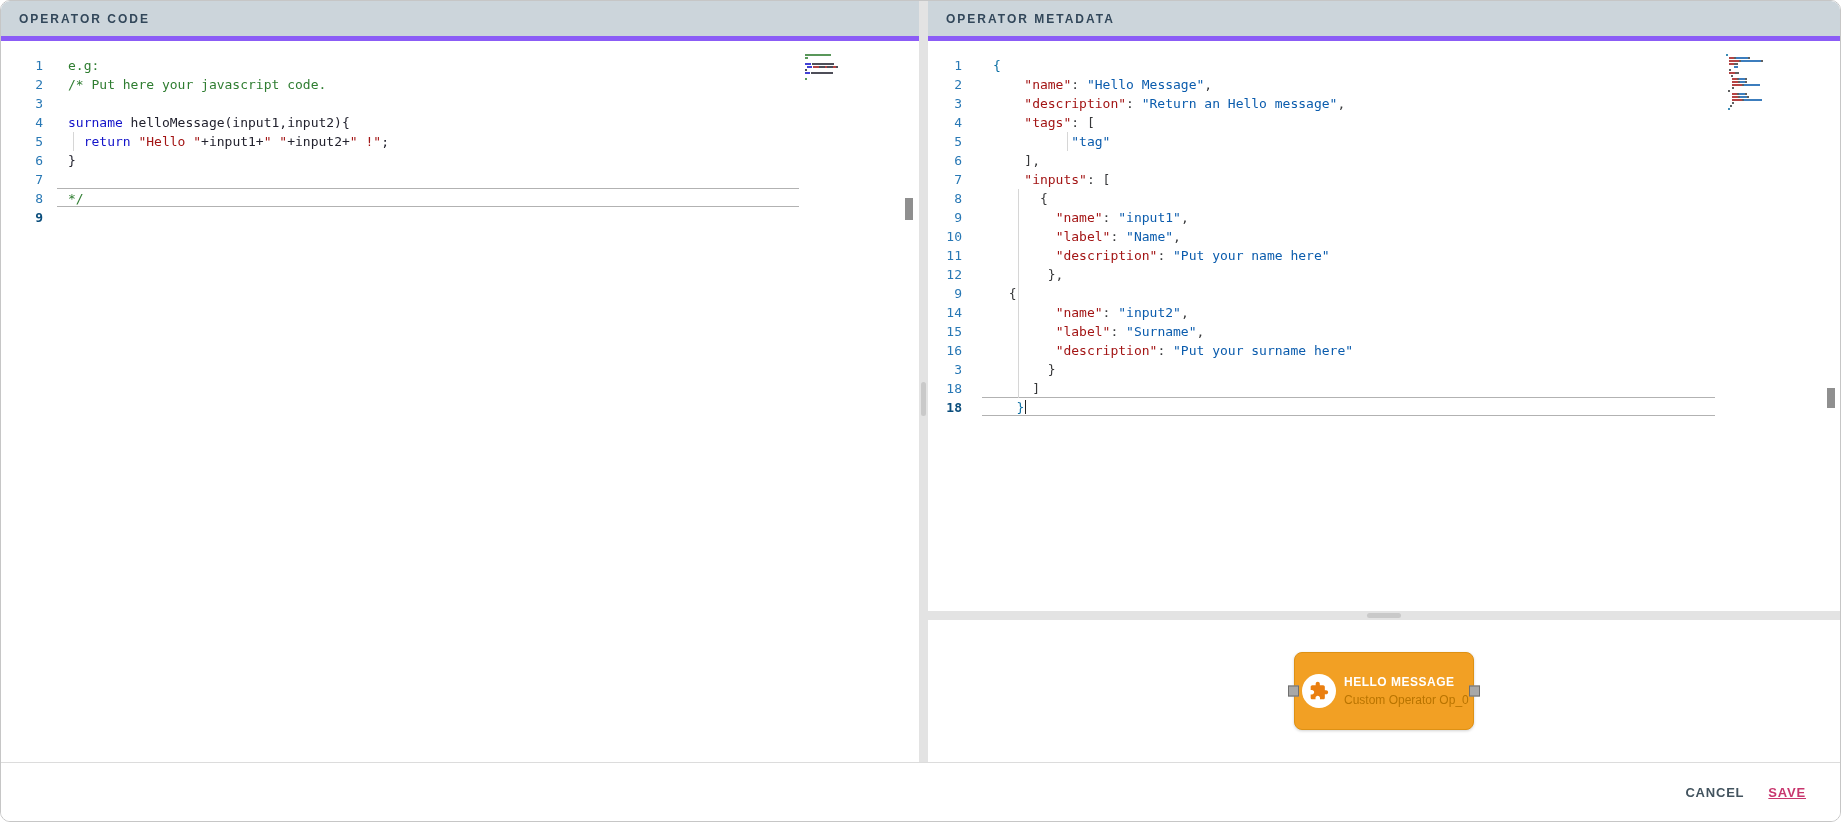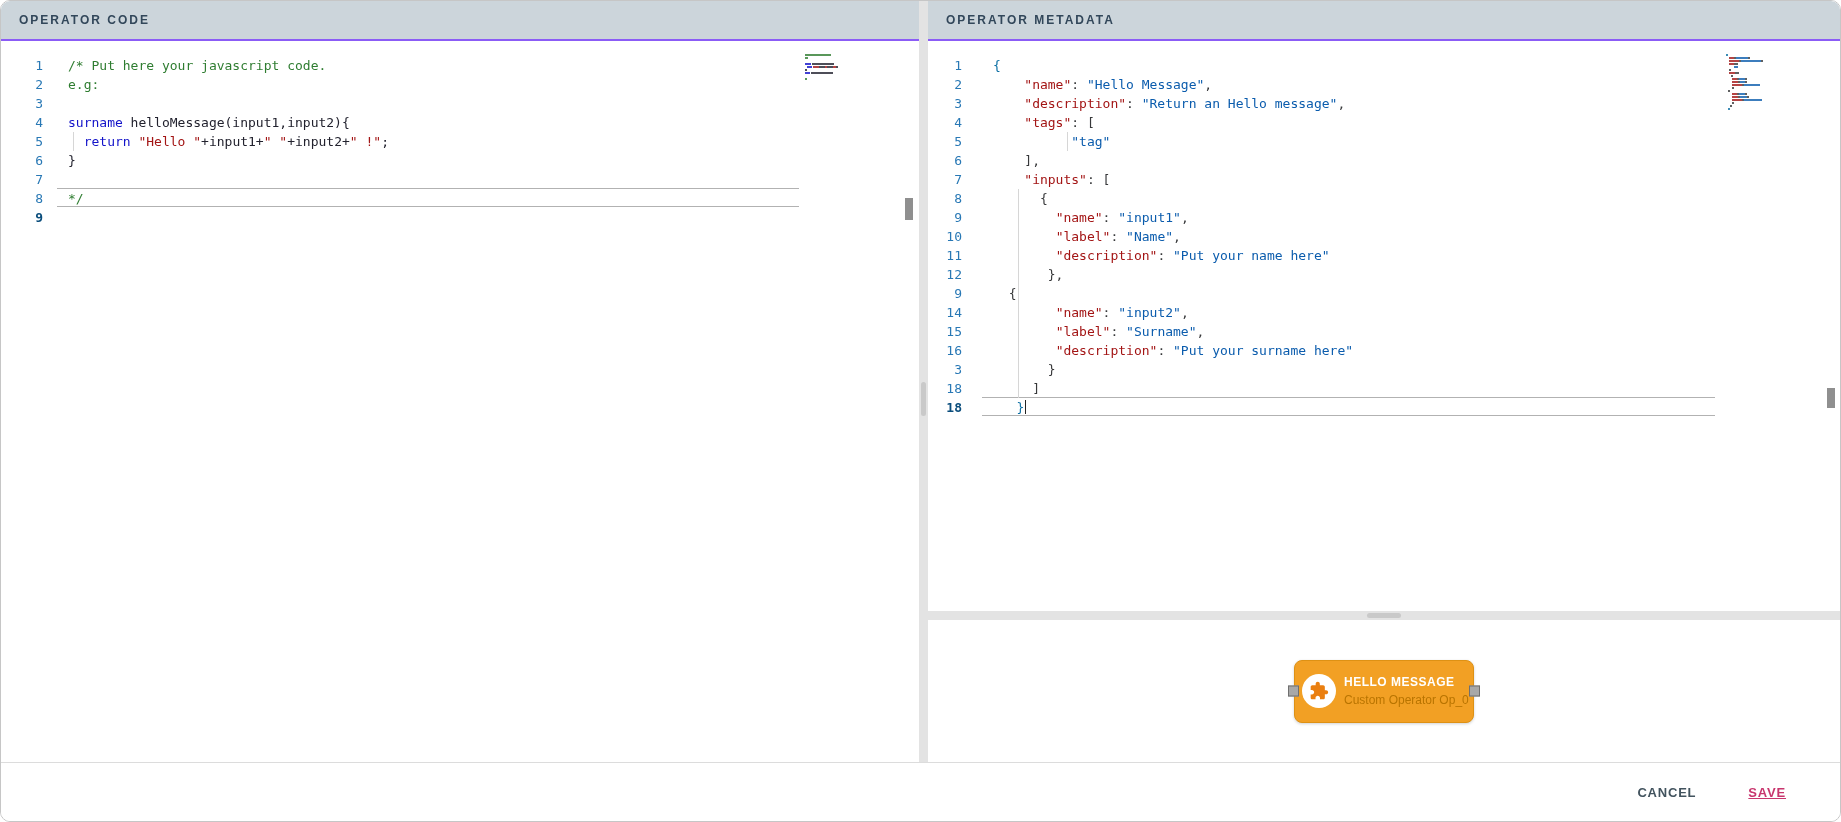--- a/index.html
+++ b/index.html
@@ -14,21 +14,21 @@
   .main { flex:1; display:flex; min-height:0; }
 
   .pane { display:flex; flex-direction:column; min-width:0; background:#ffffff; }
   .left-pane { width:918px; }
   .right-pane { flex:1; }
 
   .pane-header {
     height:40px; flex:0 0 40px;
     background:var(--c-header-bg,#ccd5db);
     display:flex; align-items:center; padding:0 18px;
-    border-bottom:2px solid #8b5cf6;
+    border-bottom:5px solid #8b5cf6;
   }
   .pane-title {
     font-size:12px; font-weight:bold; letter-spacing:2px;
     color:var(--c-header-text,#32475a);
   }
 
   .editor {
     position:relative; background:#ffffff; overflow:hidden;
     font-family:"DejaVu Sans Mono","Liberation Mono",monospace;
     font-size:13px; line-height:19px;
@@ -85,21 +85,21 @@
 
   .v-divider { width:9px; flex:0 0 9px; background:#e3e3e3; position:relative; }
   .v-handle { position:absolute; top:381px; left:2px; width:5px; height:34px; background:#c9c9c9; border-radius:3px; }
 
   .h-divider { height:9px; flex:0 0 9px; background:#e3e3e3; display:flex; align-items:center; justify-content:center; }
   .h-handle { width:34px; height:5px; background:#c9c9c9; border-radius:3px; }
 
   .preview { flex:1; background:#ffffff; display:flex; align-items:center; justify-content:center; }
 
   .node {
-    position:relative; width:180px; height:63px; border-radius:8px;
+    position:relative; width:180px; height:78px; border-radius:8px;
     background:var(--c-node-bg,#f2a024);
     border:1px solid var(--c-node-border,#de9114);
     box-shadow:0 1px 3px rgba(0,0,0,.18);
     display:flex; align-items:center;
   }
   .node-icon {
     width:34px; height:34px; border-radius:50%; background:#ffffff;
     margin-left:7px; flex:0 0 34px;
     display:flex; align-items:center; justify-content:center;
   }
@@ -117,21 +117,21 @@
     position:absolute; width:11px; height:11px;
     background:#a8a8a8; border:1px solid #6f6f6f; top:50%;
   }
   .port-left  { left:-7px;  transform:translateY(-50%); }
   .port-right { right:-7px; transform:translateY(-50%); }
 
   .footer {
     height:59px; flex:0 0 59px; background:#ffffff;
     border-top:1px solid #dcdcdc;
     display:flex; align-items:center; justify-content:flex-end;
-    gap:52px; padding-right:54px;
+    gap:24px; padding-right:34px;
   }
   .btn {
     background:none; border:none; cursor:pointer;
     font-family:"Liberation Sans",sans-serif;
     font-size:13px; font-weight:bold; letter-spacing:.8px;
   }
   .btn-cancel { color:var(--c-cancel,#42535e); }
   .btn-save   { color:var(--c-save,#c8356d);text-decoration:underline; }
 </style>
 </head>
@@ -153,22 +153,22 @@
               <div class="ln">3</div>
               <div class="ln">4</div>
               <div class="ln">5</div>
               <div class="ln">6</div>
               <div class="ln">7</div>
               <div class="ln">8</div>
               <div class="ln ln-active">9</div>
             </div>
           <div class="code code-js">
             <div class="guide g-js"></div>
-          <div class="row"><span class="tk-comment">/* Put here your javascript code.</span></div>
-              <div class="row"><span class="tk-comment">e.g:</span></div>
+          <div class="row"><span class="tk-comment">e.g:</span></div>
+              <div class="row"><span class="tk-comment">/* Put here your javascript code.</span></div>
               <div class="row">&nbsp;</div>
               <div class="row"><span class="tk-keyword">surname</span><span class="tk-plain"> helloMessage(input1,input2){</span></div>
               <div class="row"><span class="tk-plain">  </span><span class="tk-keyword">return</span><span class="tk-plain"> </span><span class="tk-string">"Hello "</span><span class="tk-plain">+input1+</span><span class="tk-string">" "</span><span class="tk-plain">+input2+</span><span class="tk-string">" !"</span><span class="tk-plain">;</span></div>
               <div class="row"><span class="tk-plain">}</span></div>
               <div class="row">&nbsp;</div>
               <div class="row current"><span class="tk-comment">*/</span></div>
             </div>
         </div>
         <div class="minimap">
             <div class="mm-row"><span class="mm-seg tk-comment" style="width: 26px;"></span></div>

